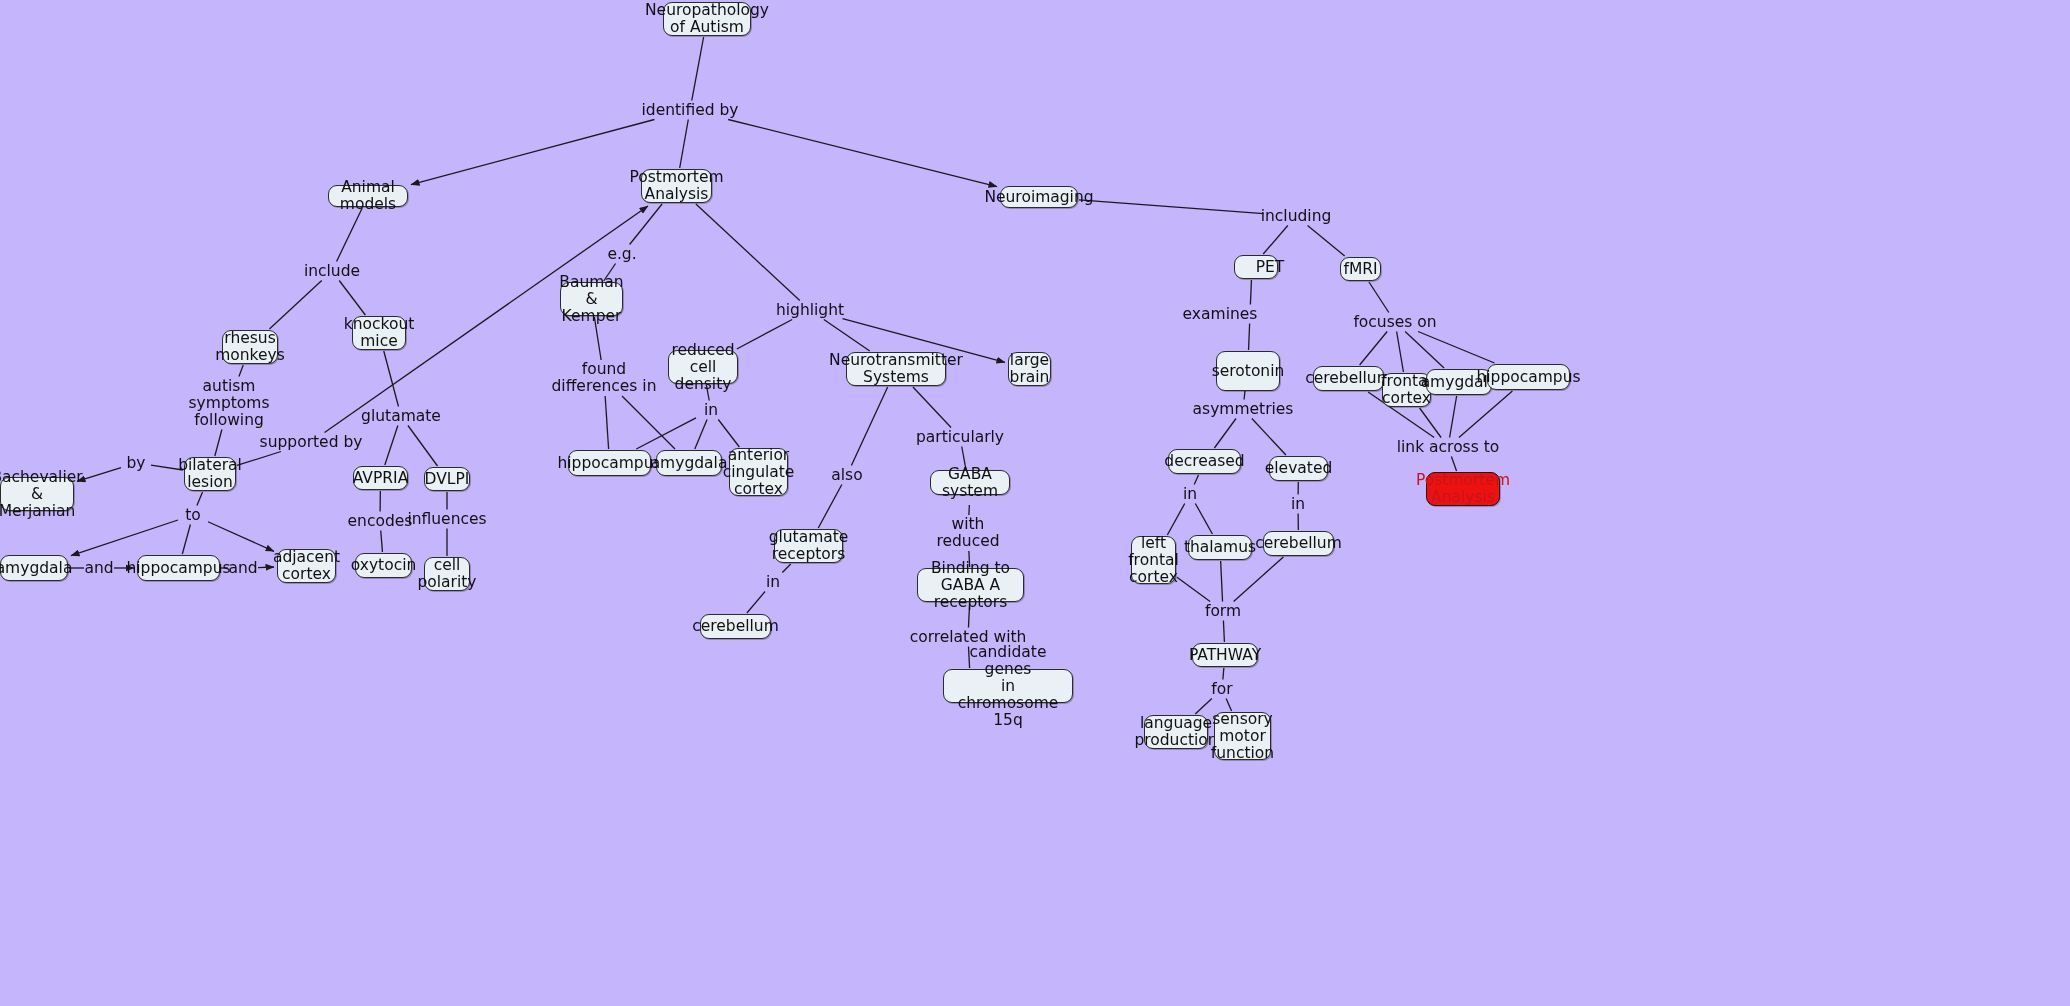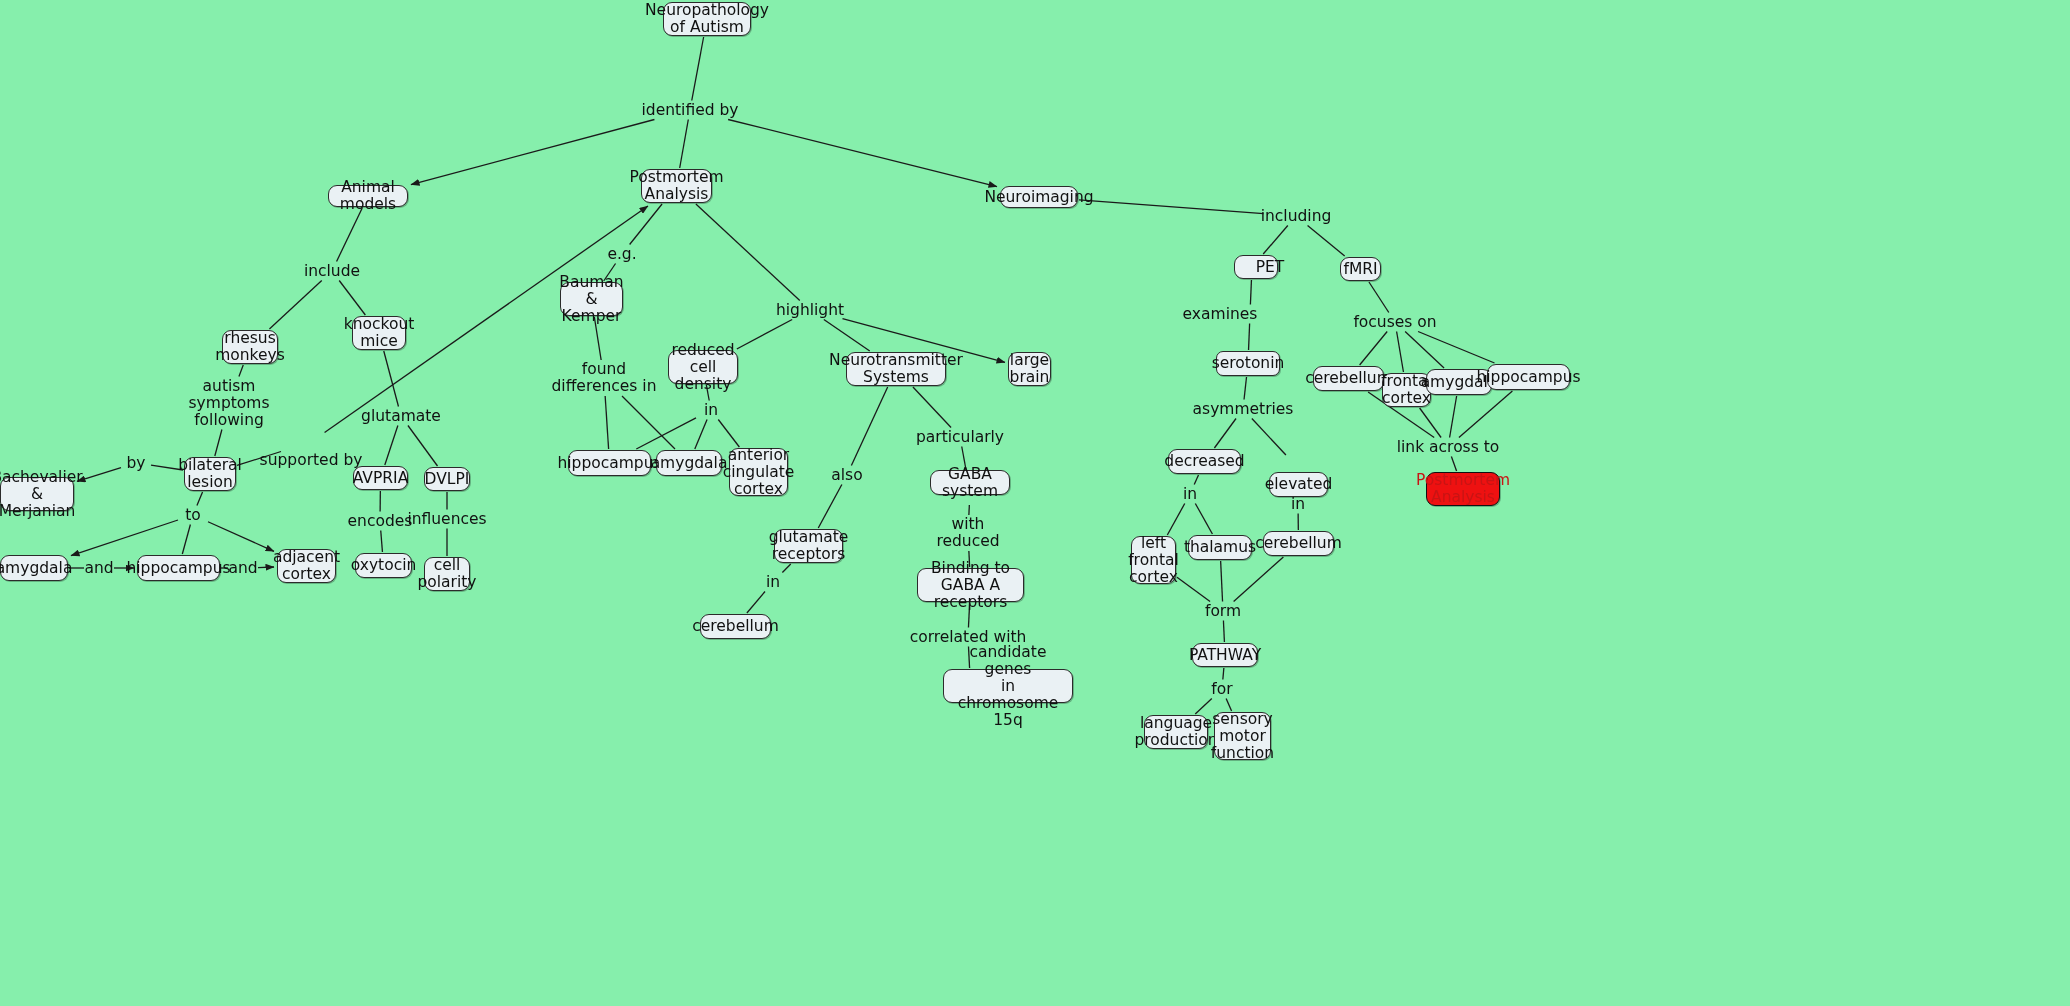--- a/index.html
+++ b/index.html
@@ -4,21 +4,21 @@
 <style>
   html, body {
     margin: 0;
     padding: 0;
     background: #ffffff;
   }
   #canvas {
     position: relative;
     width: 2070px;
     height: 1006px;
-    background: #86efac;
+    background: #c4b5fd;
     overflow: hidden;
     font-family: "DejaVu Sans", "Liberation Sans", sans-serif;
   }
   #edge-layer {
     position: absolute;
     left: 0;
     top: 0;
     width: 2070px;
     height: 1006px;
     pointer-events: none;
@@ -190,23 +190,23 @@
       <div class="node" style="left: 774px; top: 529px; width: 69px; height: 34px;">glutamate
 receptors</div>
       <div class="node" style="left: 700px; top: 614px; width: 71px; height: 25px;">cerebellum</div>
       <div class="node" style="left: 930px; top: 470px; width: 80px; height: 25px;">GABA system</div>
       <div class="node" style="left: 917px; top: 568px; width: 107px; height: 34px;">Binding to
 GABA A receptors</div>
       <div class="node" style="left: 917px; top: 669px; width: 130px; height: 34px; margin-left: 26px;">candidate genes
 in chromosome 15q</div>
       <div class="node" style="left: 1234px; top: 255px; width: 36px; height: 24px; padding-left: 35px;">PET</div>
       <div class="node" style="left: 1340px; top: 257px; width: 41px; height: 24px;">fMRI</div>
-      <div class="node" style="left: 1216px; top: 351px; width: 64px; height: 25px; border-radius: 7px;">serotonin</div>
+      <div class="node" style="left: 1216px; top: 351px; width: 64px; height: 40px;">serotonin</div>
       <div class="node" style="left: 1168px; top: 449px; width: 73px; height: 25px;">decreased</div>
-      <div class="node" style="left: 1269px; top: 456px; width: 59px; height: 25px; margin-top: 16px;">elevated</div>
+      <div class="node" style="left: 1269px; top: 456px; width: 59px; height: 25px;">elevated</div>
       <div class="node" style="left: 1131px; top: 536px; width: 45px; height: 48px;">left
 frontal
 cortex</div>
       <div class="node" style="left: 1188px; top: 535px; width: 64px; height: 25px;">thalamus</div>
       <div class="node" style="left: 1263px; top: 531px; width: 71px; height: 25px;">cerebellum</div>
       <div class="node" style="left: 1192px; top: 643px; width: 66px; height: 24px;">PATHWAY</div>
       <div class="node" style="left: 1144px; top: 715px; width: 64px; height: 34px;">language
 production</div>
       <div class="node" style="left: 1214px; top: 712px; width: 57px; height: 48px;">sensory
 motor
@@ -222,21 +222,21 @@
   <div id="labels-group">
       <div class="linklabel" style="left: 690px; top: 110px;">identified by</div>
       <div class="linklabel" style="left: 332px; top: 271px;">include</div>
       <div class="linklabel" style="left: 229px; top: 403px;">autism
 symptoms
 following</div>
       <div class="linklabel" style="left: 136px; top: 463px;">by</div>
       <div class="linklabel" style="left: 193px; top: 515px;">to</div>
       <div class="linklabel" style="left: 99px; top: 568px;">and</div>
       <div class="linklabel" style="left: 243px; top: 568px;">and</div>
-      <div class="linklabel" style="left: 311px; top: 460px;">supported by</div>
+      <div class="linklabel" style="left: 311px; top: 442px;">supported by</div>
       <div class="linklabel" style="left: 401px; top: 416px;">glutamate</div>
       <div class="linklabel" style="left: 380px; top: 521px;">encodes</div>
       <div class="linklabel" style="left: 447px; top: 519px;">influences</div>
       <div class="linklabel" style="left: 622px; top: 254px;">e.g.</div>
       <div class="linklabel" style="left: 604px; top: 378px;">found
 differences in</div>
       <div class="linklabel" style="left: 810px; top: 310px;">highlight</div>
       <div class="linklabel" style="left: 711px; top: 410px;">in</div>
       <div class="linklabel" style="left: 847px; top: 475px;">also</div>
       <div class="linklabel" style="left: 773px; top: 582px;">in</div>

